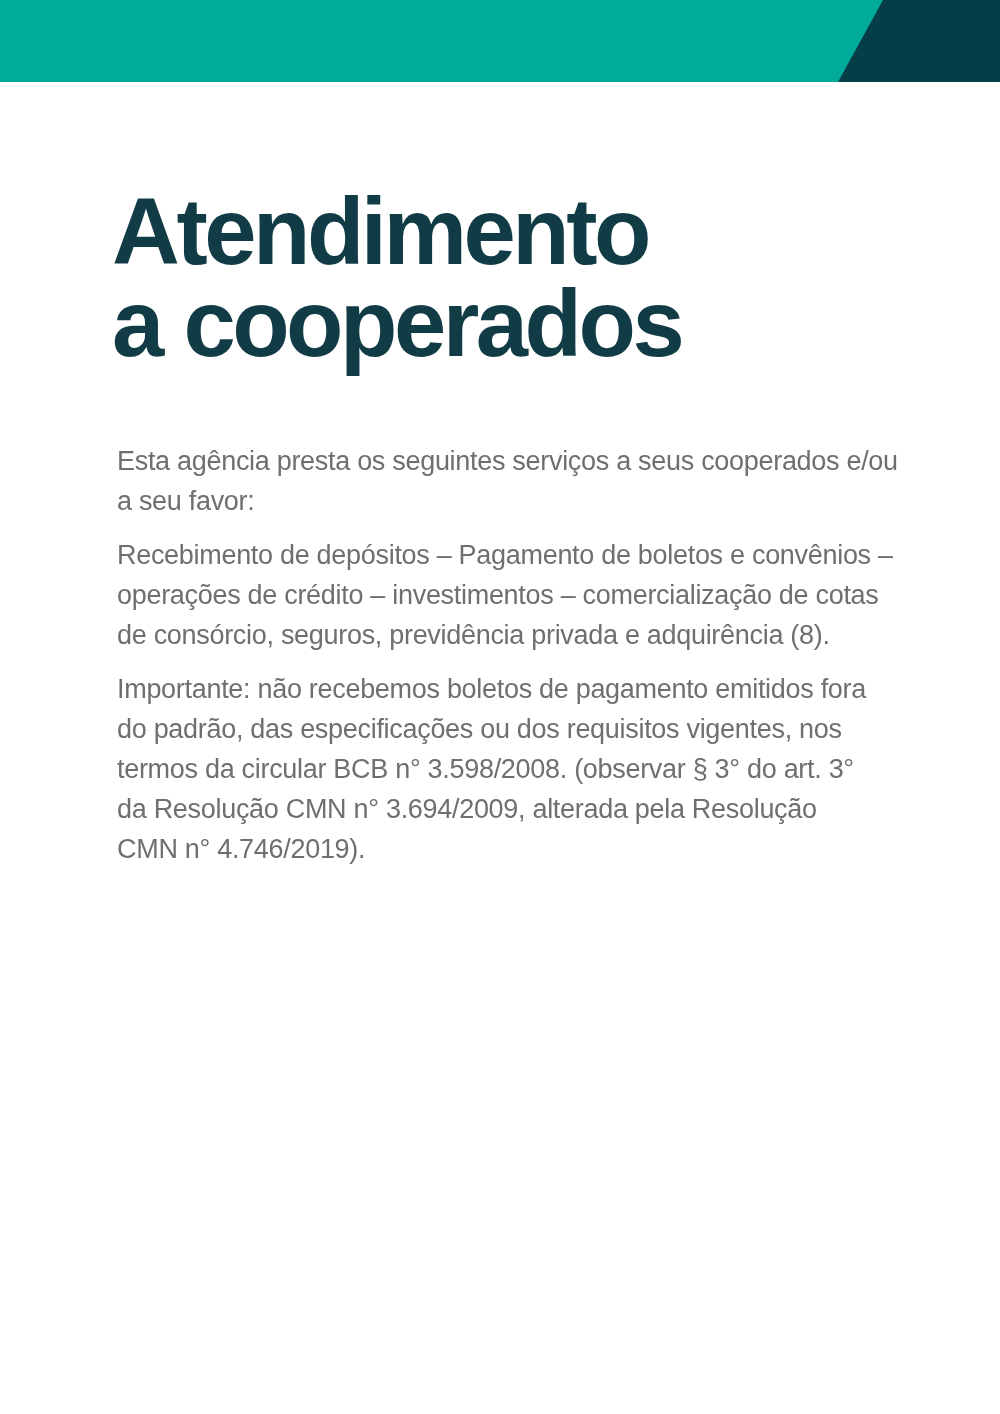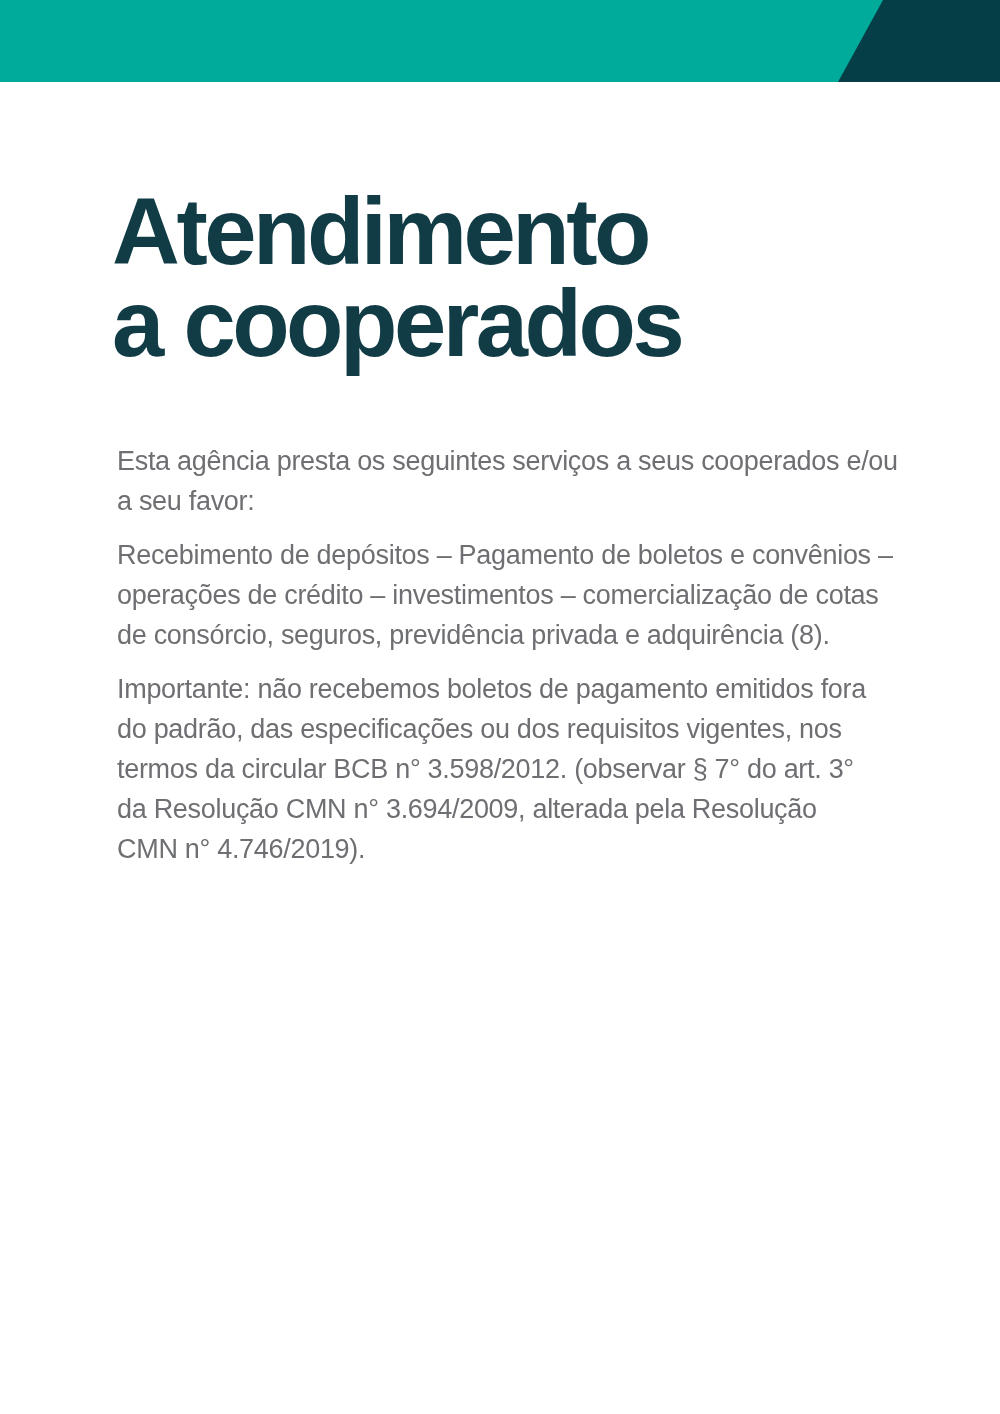--- a/index.html
+++ b/index.html
@@ -99,21 +99,21 @@
 a cooperados</h1>
 
   <div class="notice-body">
     <p>Esta agência presta os seguintes serviços a seus cooperados e/ou
 a seu favor:</p>
     <p>Recebimento de depósitos – Pagamento de boletos e convênios –
 operações de crédito – investimentos – comercialização de cotas
 de consórcio, seguros, previdência privada e adquirência (8).</p>
     <p>Importante: não recebemos boletos de pagamento emitidos fora
 do padrão, das especificações ou dos requisitos vigentes, nos
-termos da circular BCB n° 3.598/2012. (observar § 7° do art. 3°
+termos da circular BCB n° 3.598/2008. (observar § 3° do art. 3°
 da Resolução CMN n° 3.694/2009, alterada pela Resolução
 CMN n° 4.746/2019).</p>
   </div>
 
   <svg class="footer-svg" viewBox="0 0 1000 200" xmlns="http://www.w3.org/2000/svg">
     <defs>
       <linearGradient id="fgrad" x1="0" y1="0" x2="1" y2="0">
         <stop offset="0" stop-color="#00AB9B"></stop>
         <stop offset="0.55" stop-color="#0B7A76"></stop>
         <stop offset="1" stop-color="#083F47"></stop>

